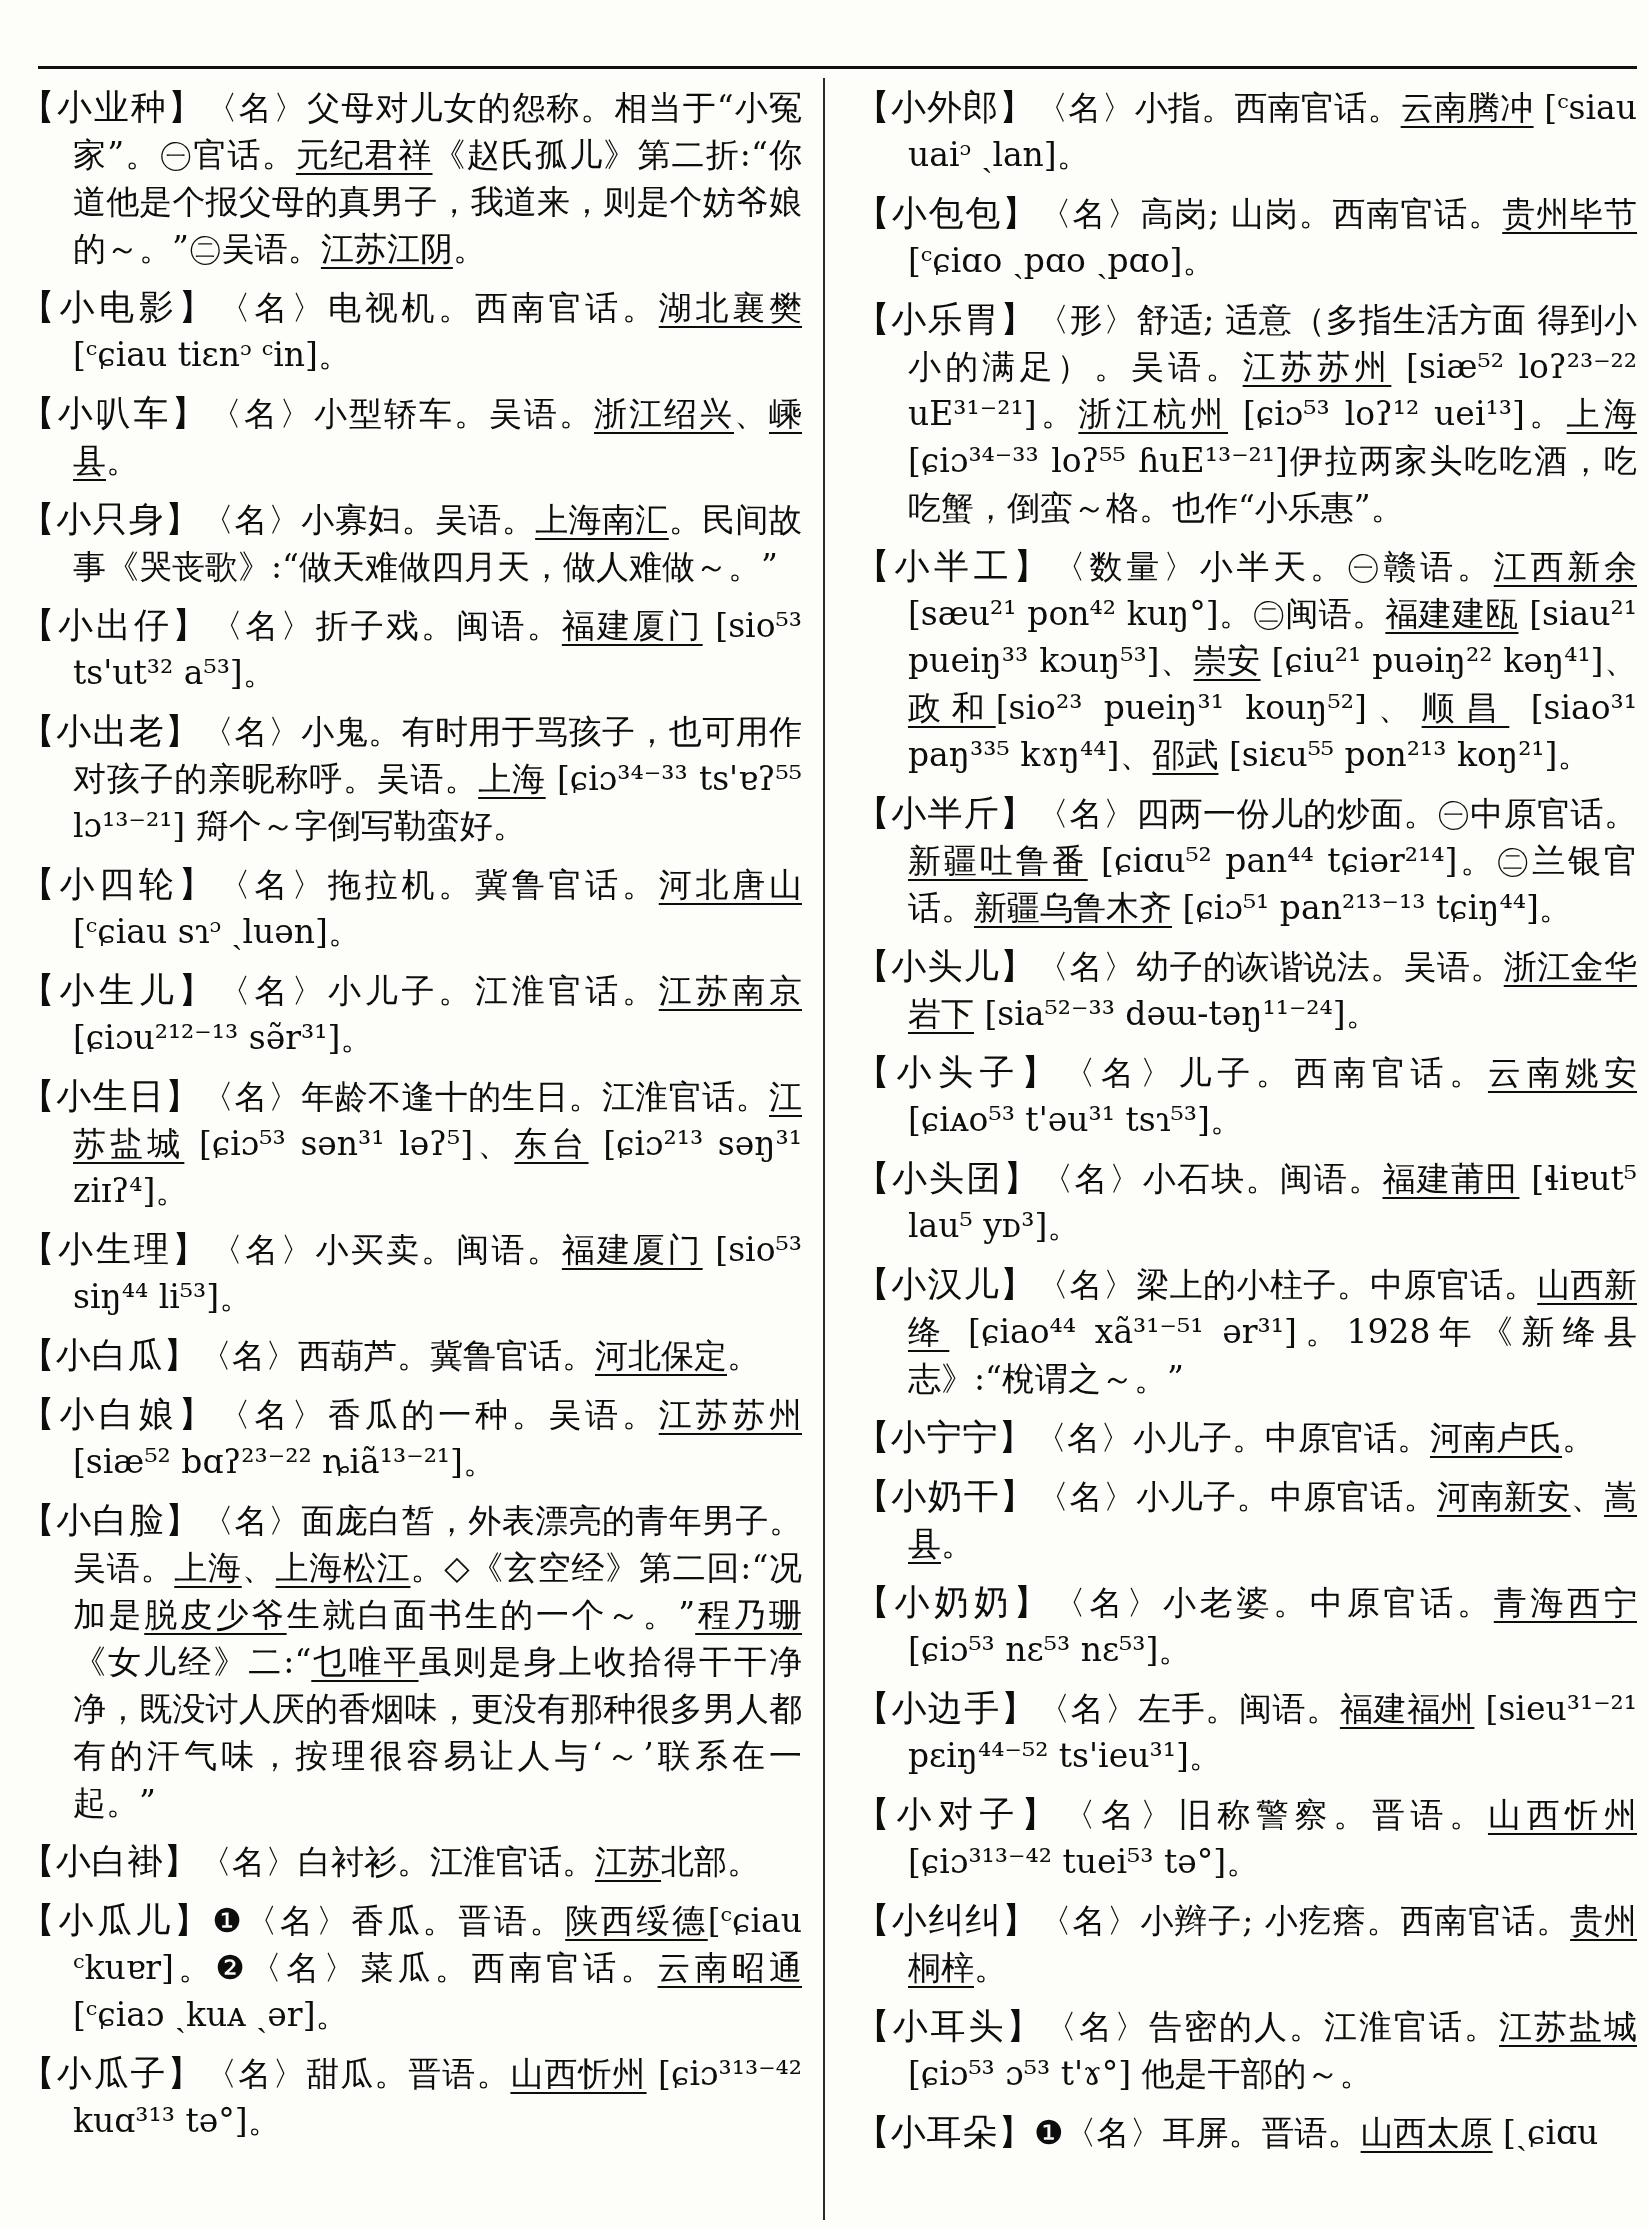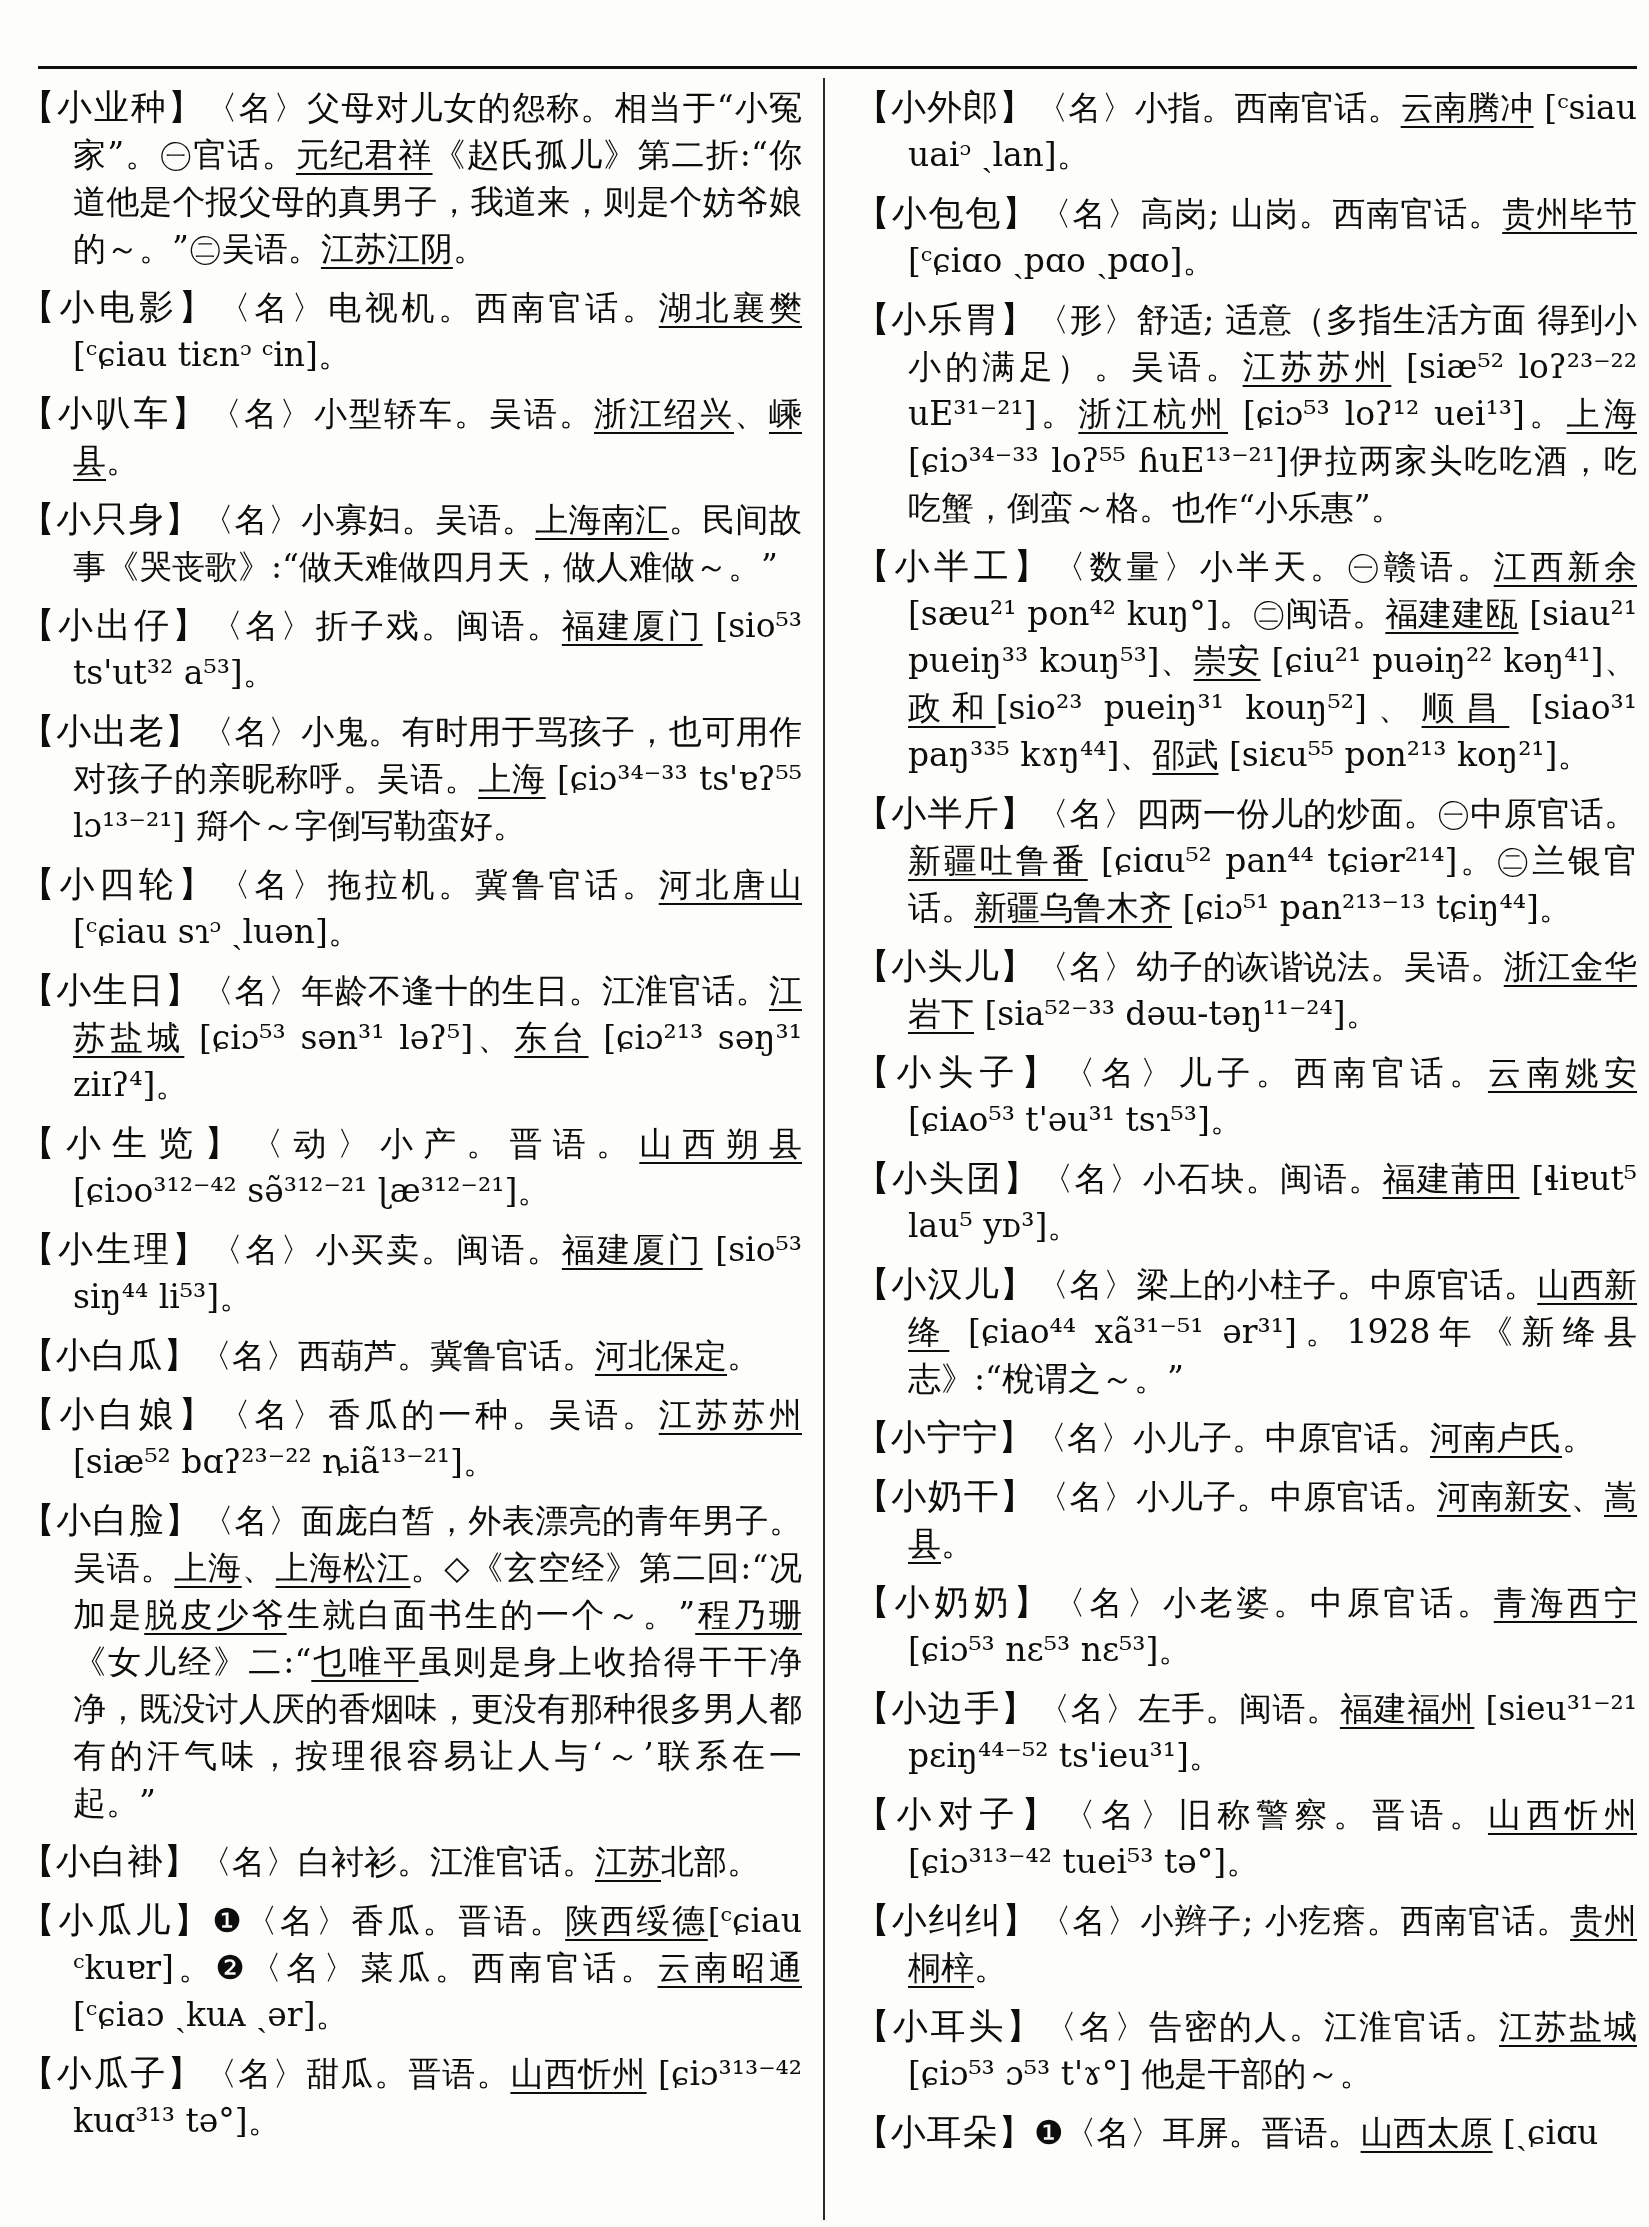--- a/index.html
+++ b/index.html
@@ -61,22 +61,22 @@
   <div class="divider"></div>
 
   <div class="col" id="col-left">
       <div class="entry"><span class="hw">【小业种】</span><span class="seg">〈名〉父母对儿女的怨称。相当于“小冤家”。㊀官话。</span><span class="seg u">元纪君祥</span><span class="seg">《赵氏孤儿》第二折:“你道他是个报父母的真男子，我道来，则是个妨爷娘的～。”㊁吴语。</span><span class="seg u">江苏江阴</span><span class="seg">。</span></div>
       <div class="entry"><span class="hw">【小电影】</span><span class="seg">〈名〉电视机。西南官话。</span><span class="seg u">湖北襄樊</span><span class="seg"> [ᶜɕiau tiɛnᵓ ᶜin]。</span></div>
       <div class="entry"><span class="hw">【小叭车】</span><span class="seg">〈名〉小型轿车。吴语。</span><span class="seg u">浙江绍兴</span><span class="seg">、</span><span class="seg u">嵊县</span><span class="seg">。</span></div>
       <div class="entry"><span class="hw">【小只身】</span><span class="seg">〈名〉小寡妇。吴语。</span><span class="seg u">上海南汇</span><span class="seg">。民间故事《哭丧歌》:“做天难做四月天，做人难做～。”</span></div>
       <div class="entry"><span class="hw">【小出仔】</span><span class="seg">〈名〉折子戏。闽语。</span><span class="seg u">福建厦门</span><span class="seg"> [sio⁵³ ts'ut³² a⁵³]。</span></div>
       <div class="entry"><span class="hw">【小出老】</span><span class="seg">〈名〉小鬼。有时用于骂孩子，也可用作对孩子的亲昵称呼。吴语。</span><span class="seg u">上海</span><span class="seg"> [ɕiɔ³⁴⁻³³ ts'ɐʔ⁵⁵ lɔ¹³⁻²¹] 搿个～字倒写勒蛮好。</span></div>
       <div class="entry"><span class="hw">【小四轮】</span><span class="seg">〈名〉拖拉机。冀鲁官话。</span><span class="seg u">河北唐山</span><span class="seg"> [ᶜɕiau sɿᵓ ˎluən]。</span></div>
+      <div class="entry"><span class="hw">【小生儿】</span><span class="seg">〈名〉小儿子。江淮官话。</span><span class="seg u">江苏南京</span><span class="seg"> [ɕiɔu²¹²⁻¹³ sə̃r³¹]。</span></div>
       <div class="entry"><span class="hw">【小生日】</span><span class="seg">〈名〉年龄不逢十的生日。江淮官话。</span><span class="seg u">江苏盐城</span><span class="seg"> [ɕiɔ⁵³ sən³¹ ləʔ⁵]、</span><span class="seg u">东台</span><span class="seg"> [ɕiɔ²¹³ səŋ³¹ ziɪʔ⁴]。</span></div>
-      <div class="entry"><span class="hw">【小生览】</span><span class="seg">〈动〉小产。晋语。</span><span class="seg u">山西朔县</span><span class="seg"> [ɕiɔo³¹²⁻⁴² sə̃³¹²⁻²¹ ɭæ³¹²⁻²¹]。</span></div>
       <div class="entry"><span class="hw">【小生理】</span><span class="seg">〈名〉小买卖。闽语。</span><span class="seg u">福建厦门</span><span class="seg"> [sio⁵³ siŋ⁴⁴ li⁵³]。</span></div>
       <div class="entry"><span class="hw">【小白瓜】</span><span class="seg">〈名〉西葫芦。冀鲁官话。</span><span class="seg u">河北保定</span><span class="seg">。</span></div>
       <div class="entry"><span class="hw">【小白娘】</span><span class="seg">〈名〉香瓜的一种。吴语。</span><span class="seg u">江苏苏州</span><span class="seg"> [siæ⁵² bɑʔ²³⁻²² ȵiã¹³⁻²¹]。</span></div>
       <div class="entry"><span class="hw">【小白脸】</span><span class="seg">〈名〉面庞白皙，外表漂亮的青年男子。吴语。</span><span class="seg u">上海</span><span class="seg">、</span><span class="seg u">上海松江</span><span class="seg">。◇《玄空经》第二回:“况加是</span><span class="seg u">脱皮少爷</span><span class="seg">生就白面书生的一个～。”</span><span class="seg u">程乃珊</span><span class="seg">《女儿经》二:“</span><span class="seg u">乜唯平</span><span class="seg">虽则是身上收拾得干干净净，既没讨人厌的香烟味，更没有那种很多男人都有的汗气味，按理很容易让人与‘～’联系在一起。”</span></div>
       <div class="entry"><span class="hw">【小白褂】</span><span class="seg">〈名〉白衬衫。江淮官话。</span><span class="seg u">江苏</span><span class="seg">北部。</span></div>
       <div class="entry"><span class="hw">【小瓜儿】</span><span class="seg">❶〈名〉香瓜。晋语。</span><span class="seg u">陕西绥德</span><span class="seg">[ᶜɕiau ᶜkuɐr]。❷〈名〉菜瓜。西南官话。</span><span class="seg u">云南昭通</span><span class="seg"> [ᶜɕiaɔ ˎkuᴀ ˏər]。</span></div>
       <div class="entry"><span class="hw">【小瓜子】</span><span class="seg">〈名〉甜瓜。晋语。</span><span class="seg u">山西忻州</span><span class="seg"> [ɕiɔ³¹³⁻⁴² kuɑ³¹³ tə°]。</span></div>
     </div>
   <div class="col" id="col-right">
       <div class="entry"><span class="hw">【小外郎】</span><span class="seg">〈名〉小指。西南官话。</span><span class="seg u">云南腾冲</span><span class="seg"> [ᶜsiau uaiᵓ ˎlan]。</span></div>

